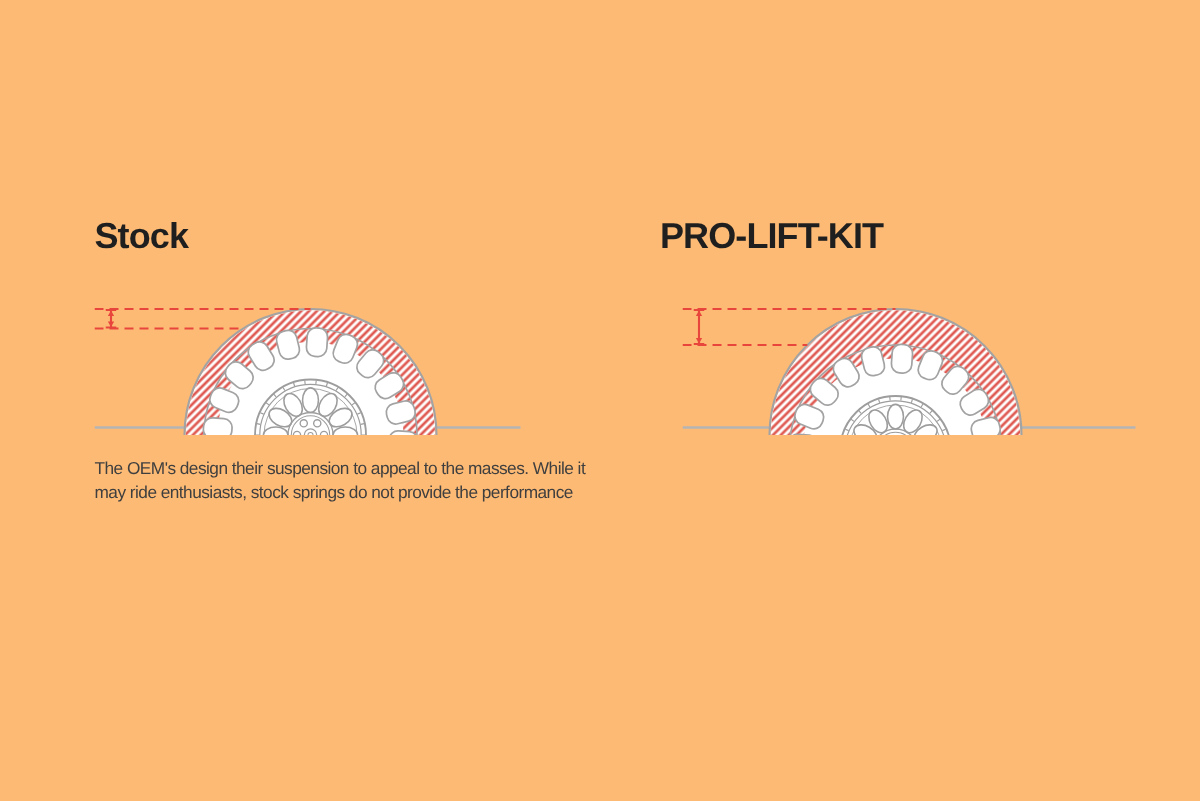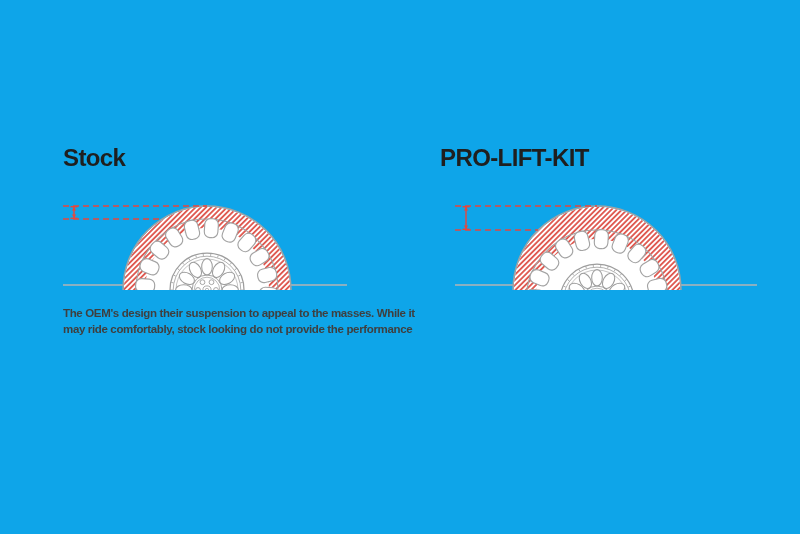--- a/index.html
+++ b/index.html
@@ -1,36 +1,36 @@
 <!DOCTYPE html>
 <html><head>
 <meta charset="utf-8">
 <style>
   html,body{margin:0;padding:0;background:#ffffff;}
   .page{
-    position:relative;width:800px;height:534px;background:#0ea5e9;
+    position:relative;width:800px;height:534px;background:#fdba74;
     overflow:hidden;font-family:"Liberation Sans",sans-serif;
   }
   .col-title{
     position:absolute;top:144px;margin:0;
     font-size:24px;font-weight:700;letter-spacing:-0.6px;
     color:#1f1f1f;line-height:1.15;
   }
   .col-title.left{left:63px;}
   .col-title.right{left:440px;}
   .tire-svg{position:absolute;top:196px;display:block;}
   .tire-svg.left{left:63px;}
   .tire-svg.right{left:455px;}
   .description{
     position:absolute;top:305px;width:330px;
     font-size:11.5px;letter-spacing:-0.35px;line-height:16.3px;color:#3f3f3f;
   }
   .description.left{left:63px;}
   .description.right{left:455px;}
-  .text-line{white-space:nowrap;font-weight:bold;}
+  .text-line{white-space:nowrap;}
 </style>
 </head>
 <body>
 
 <svg width="0" height="0" style="position:absolute" aria-hidden="true">
   <defs>
     <pattern id="hatchPattern" width="3.7" height="3.7" patternUnits="userSpaceOnUse" patternTransform="rotate(-45)">
       <rect width="3.7" height="3.7" fill="#ffffff"></rect>
       <line id="hatchLine" x1="0" y1="1.85" x2="3.7" y2="1.85" stroke="#df5a52" stroke-width="1.8"></line>
     </pattern>
@@ -218,17 +218,17 @@
       <line x1="0" y1="34" x2="83.21224617320372" y2="34" stroke="#e8463c" stroke-width="1.3" stroke-dasharray="6 4"></line>
       <line x1="7.5" y1="10.7" x2="14.5" y2="10.7" stroke="#e8463c" stroke-width="1.4"></line>
       <line x1="7.5" y1="33.3" x2="14.5" y2="33.3" stroke="#e8463c" stroke-width="1.4"></line>
       <line x1="11" y1="10.6" x2="11" y2="33.4" stroke="#e8463c" stroke-width="1.4"></line>
       <path d="M 11 11 l -2.1 3.6 h 4.2 Z" fill="#e8463c"></path>
       <path d="M 11 33 l -2.1 -3.6 h 4.2 Z" fill="#e8463c"></path>
     </svg>
 
   <div class="description left" style="color: rgb(63, 63, 63);">
       <div class="text-line">The OEM's design their suspension to appeal to the masses. While it</div>
-      <div class="text-line">may ride comfortably, stock looking do not provide the performance</div>
+      <div class="text-line">may ride enthusiasts, stock springs do not provide the performance</div>
     </div>
 
 
 </div>
 
 </body></html>

